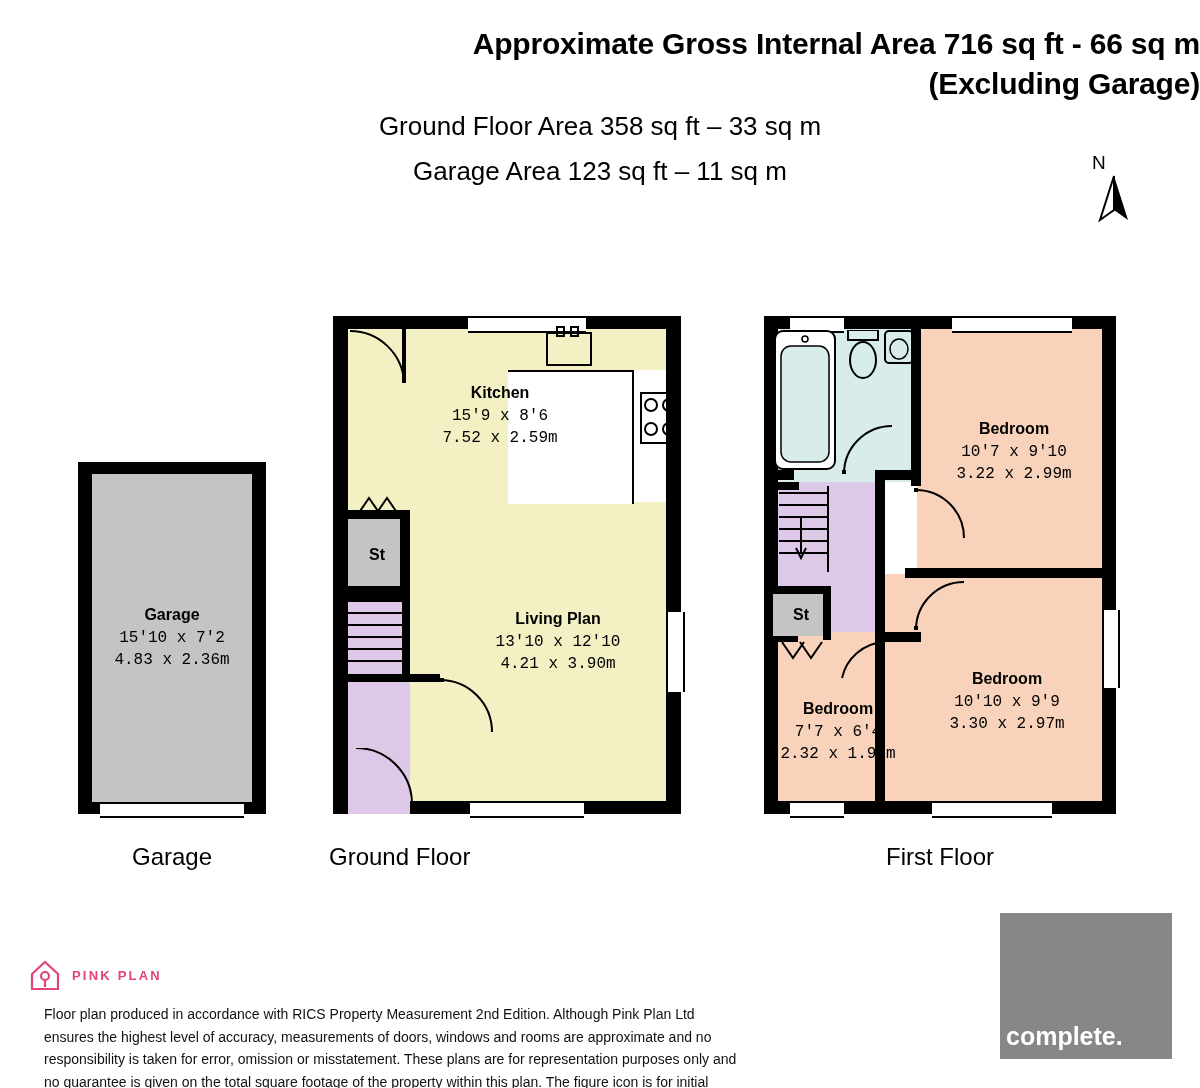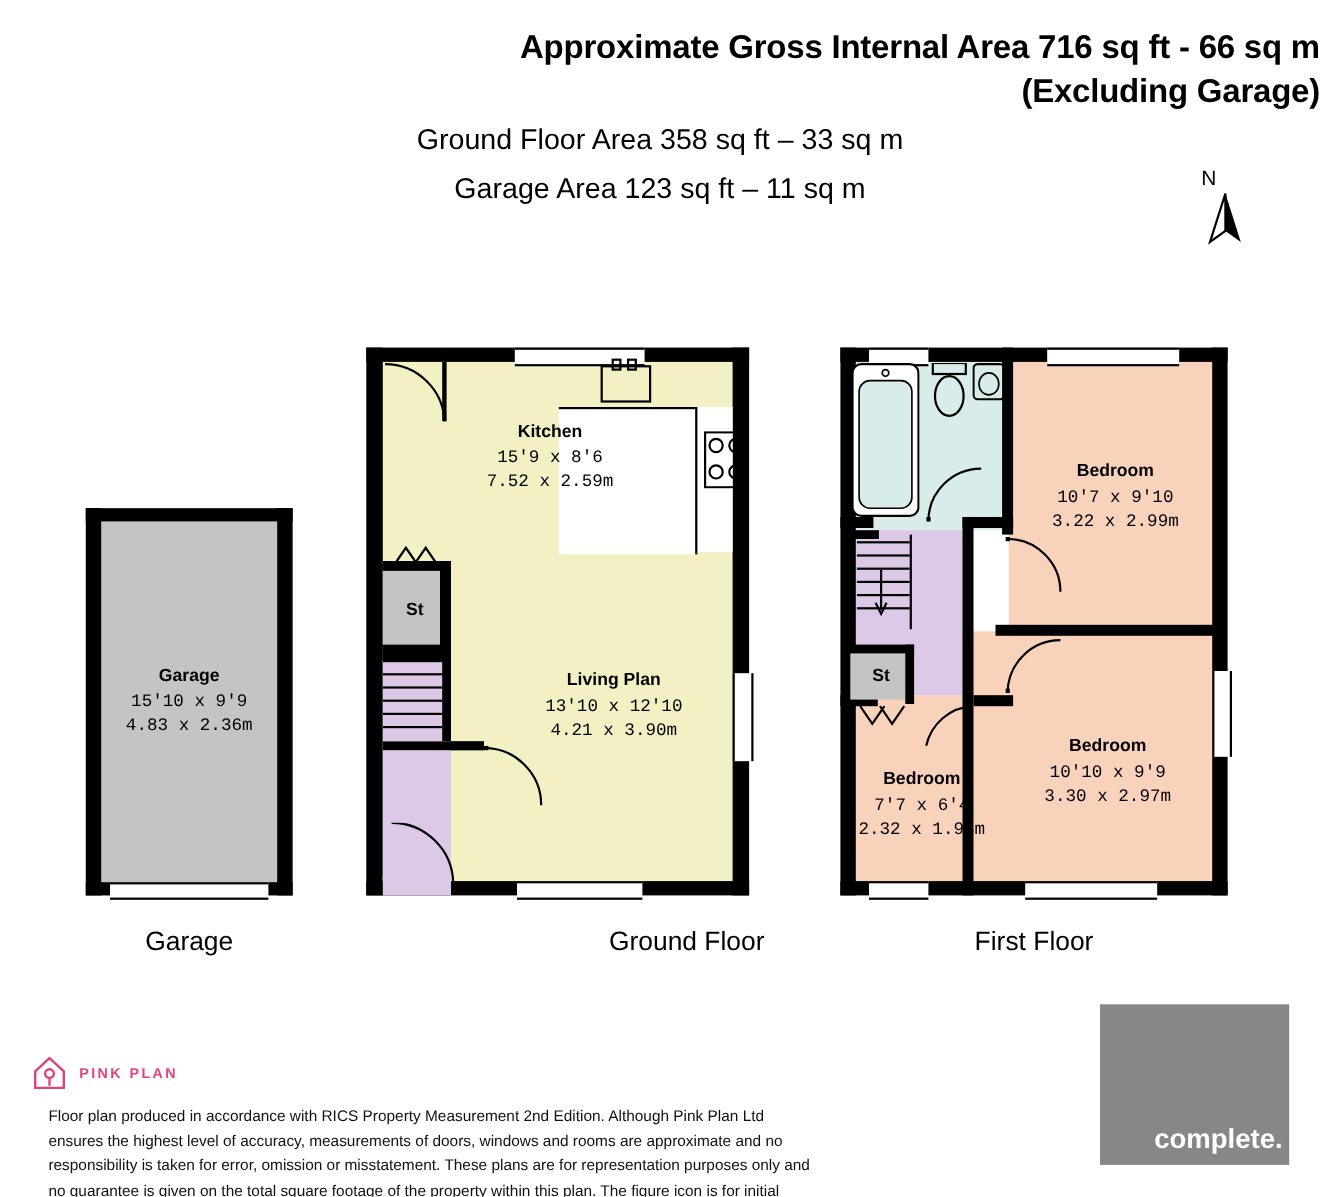--- a/index.html
+++ b/index.html
@@ -35,21 +35,21 @@
   .label .dim{font-size:16px;font-family:Liberation Mono, monospace;}
   .floor-title{position:absolute;font-size:24px;}
   .thin{position:absolute;border:1px solid #000;}
   .stair-line{position:absolute;background:#000;}
 
   
   .brand{position:absolute;left:28px;top:958px;display:flex;align-items:center;gap:10px;}
   .brand-name{font-size:13px;letter-spacing:2.2px;color:#e0447f;font-weight:bold;}
   .disclaimer{position:absolute;left:44px;top:1003px;width:700px;font-size:14px;line-height:1.62;color:#111;}
   .complete-box{position:absolute;left:1000px;top:913px;width:172px;height:146px;background:#878787;}
-  .complete-txt{position:absolute;left:1006px;top:1022px;width:160px;text-align:right;font-size:25px;font-weight:bold;color:#fff;}
+  .complete-txt{position:absolute;left:1006px;top:1022px;width:160px;text-align:left;font-size:25px;font-weight:bold;color:#fff;}
 </style>
 </head>
 <body>
 
 <div class="canvas">
 
   <div class="header">
     <div class="h-main">Approximate Gross Internal Area 716 sq ft - 66 sq m</div>
     <div class="h-main">(Excluding Garage)</div>
     <div class="h-sub">Ground Floor Area 358 sq ft – 33 sq m</div>
@@ -69,21 +69,21 @@
 
     <div class="wall" style="left:78px;top:462px;width:188px;height:12px;"></div>
     <div class="wall" style="left:78px;top:462px;width:14px;height:352px;"></div>
     <div class="wall" style="left:252px;top:462px;width:14px;height:352px;"></div>
     <div class="wall" style="left:78px;top:802px;width:188px;height:12px;"></div>
 
     <div class="win" style="left:100px;top:802px;width:144px;height:12px;"></div>
 
     <div class="label" style="left:40px;top:604px;width:264px;">
       <div class="nm">Garage</div>
-      <div class="dim">15'10 x 9'9</div>
+      <div class="dim">15'10 x 7'2</div>
       <div class="dim">4.83 x 2.36m</div>
     </div>
     <div class="floor-title" style="left:70px;top:843px;width:204px;text-align:center;">Garage</div>
   </div>
 
   <div>
 
     <div class="room fill-y" style="left:333px;top:316px;width:348px;height:498px;"></div>
 
     <div class="wall" style="left:333px;top:316px;width:348px;height:13px;"></div>
@@ -150,21 +150,21 @@
     <div class="label" style="left:390px;top:382px;width:220px;">
       <div class="nm">Kitchen</div>
       <div class="dim">15'9 x 8'6</div>
       <div class="dim">7.52 x 2.59m</div>
     </div>
     <div class="label" style="left:446px;top:608px;width:224px;">
       <div class="nm">Living Plan</div>
       <div class="dim">13'10 x 12'10</div>
       <div class="dim">4.21 x 3.90m</div>
     </div>
-    <div class="floor-title" style="left:347px;top:843px;width:348px;text-align:right;">Ground Floor</div>
+    <div class="floor-title" style="left:329px;top:843px;width:348px;text-align:left;">Ground Floor</div>
   </div>
 
   <div>
 
     <div class="room fill-b" style="left:769px;top:322px;width:148px;height:160px;"></div>
 
     <div class="room fill-p" style="left:917px;top:322px;width:194px;height:252px;"></div>
 
     <div class="room fill-l" style="left:769px;top:482px;width:110px;height:150px;"></div>
 

